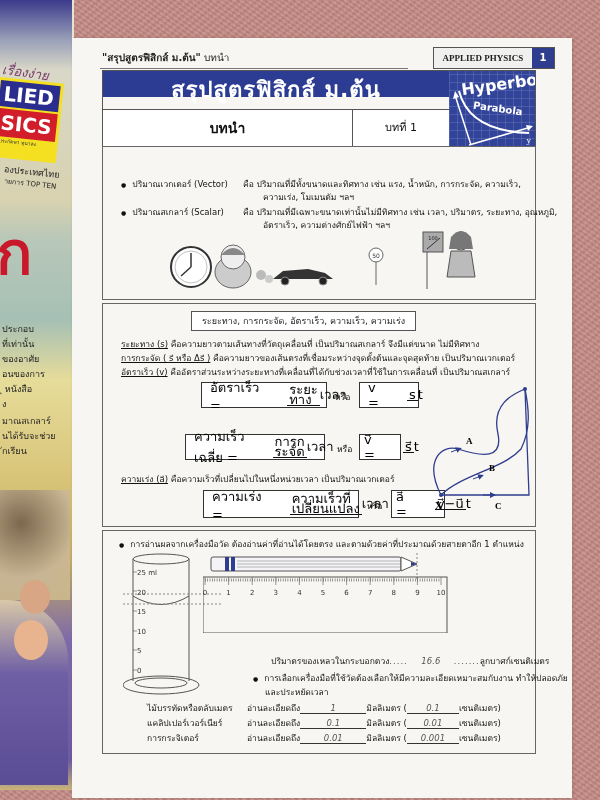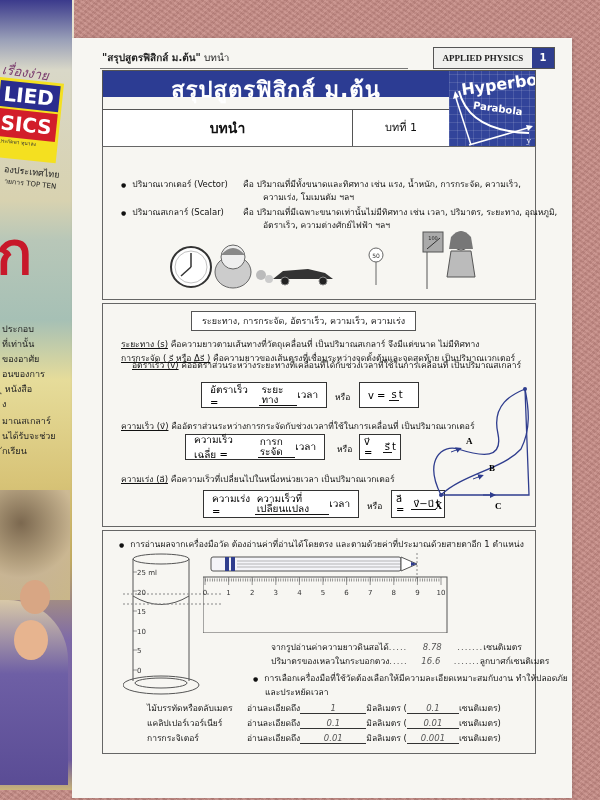--- a/index.html
+++ b/index.html
@@ -57,21 +57,21 @@
   .art .hy { position:absolute; left:12px; top:4px; color:#fff; font-weight:bold; font-size:16px; transform:rotate(-8deg); white-space:nowrap; }
   .art .pa { position:absolute; left:24px; top:32px; color:#fff; font-weight:bold; font-size:10px; transform:rotate(8deg); }
   .art .yl { position:absolute; right:4px; bottom:2px; color:#fff; font-size:9px; font-family:"Liberation Serif", serif; }
 
   
   .sec { position:absolute; left:30px; width:432px; border:1px solid #666; background:#f7f6f2; }
   .sec-title { position:absolute; border:1px solid #555; background:#fff; font-size:9px; padding:2px 10px; color:#222; white-space:nowrap; }
   .line { position:absolute; font-size:8.5px; color:#111; white-space:nowrap; }
   .line u { text-decoration:underline; }
   .bullet::before { content:"●"; font-size:6px; margin-right:6px; vertical-align:middle; }
-  .fbox { position:absolute; border:1px solid #333; background:#fff; font-size:10px; display:flex; align-items:center; padding:0 8px; box-sizing:border-box; }
+  .fbox { position:absolute; border:1px solid #333; background:#fff; font-size:13px; display:flex; align-items:center; padding:0 8px; box-sizing:border-box;gap:24px; }
   .frac { display:inline-flex; flex-direction:row; align-items:center; margin-left:4px; line-height:10px; }
   .frac .num { border-bottom:1px solid #111; padding:0 2px; }
   .hint { position:absolute; font-size:8.5px; }
   .val { font-style:italic; color:#555; font-size:8.5px; display:inline-block; text-align:center; border-bottom:1px solid #333; }
 </style>
 </head>
 <body>
 
 <div class="cover">
   <div class="tagline">เรื่องง่าย</div>
@@ -177,43 +177,40 @@
 
   <div class="sec" style="top:265px;height:222px;">
     <div class="sec-title" style="left:88px;top:7px;">ระยะทาง, การกระจัด, อัตราเร็ว, ความเร็ว, ความเร่ง</div>
 
     <div class="line" style="left:18px;top:33px;">
       <u>ระยะทาง (s)</u><span> คือความยาวตามเส้นทางที่วัตถุเคลื่อนที่ เป็นปริมาณสเกลาร์ จึงมีแต่ขนาด ไม่มีทิศทาง</span>
     </div>
     <div class="line" style="left:18px;top:47px;">
       <u>การกระจัด ( s⃗ หรือ Δs⃗ )</u><span> คือความยาวของเส้นตรงที่เชื่อมระหว่างจุดตั้งต้นและจุดสุดท้าย เป็นปริมาณเวกเตอร์</span>
     </div>
-    <div class="line" style="left:18px;top:54px;margin-left:11px;">
+    <div class="line" style="left:18px;top:61px;">
       <u>อัตราเร็ว (v)</u><span>  คืออัตราส่วนระหว่างระยะทางที่เคลื่อนที่ได้กับช่วงเวลาที่ใช้ในการเคลื่อนที่ เป็นปริมาณสเกลาร์</span>
     </div>
 
     <div class="fbox" style="left:98px;top:78px;width:126px;height:26px;">
       <span>อัตราเร็ว  =</span>
       <span class="frac">
           <span class="num">ระยะทาง</span>
           <span>เวลา</span>
         </span>
     </div>
     <div class="hint" style="left:232px;top:86px;">หรือ</div>
     <div class="fbox" style="left:256px;top:78px;width:60px;height:26px;">
       <span>v  =</span>
       <span class="frac">
           <span class="num">s</span>
           <span>t</span>
         </span>
     </div>
 
-    <div class="line" style="left:18px;top:115px;">
-      <u>ความเร็ว (v⃗)</u><span>  คืออัตราส่วนระหว่างการกระจัดกับช่วงเวลาที่ใช้ในการเคลื่อนที่ เป็นปริมาณเวกเตอร์</span>
-    </div>
     <div class="fbox" style="left:82px;top:130px;width:140px;height:26px;">
       <span>ความเร็วเฉลี่ย  =</span>
       <span class="frac">
           <span class="num">การกระจัด</span>
           <span>เวลา</span>
         </span>
     </div>
     <div class="hint" style="left:234px;top:138px;">หรือ</div>
     <div class="fbox" style="left:256px;top:130px;width:42px;height:26px;padding:0 4px;">
       <span>v⃗  =</span>
@@ -329,23 +326,20 @@
         <text x="96.4" y="42">4</text>
         <text x="120" y="42">5</text>
         <text x="143.6" y="42">6</text>
         <text x="167.2" y="42">7</text>
         <text x="190.8" y="42">8</text>
         <text x="214.4" y="42">9</text>
         <text x="238" y="42">10</text>
       </g>
     </svg>
 
-    <div class="line" style="left:168px;top:109px;">
-      <span>จากรูปอ่านค่าความยาวดินสอได้</span><span style="letter-spacing:1px;color:#555">.....</span><span class="val" style="width:50px;border:none;">8.78</span><span style="letter-spacing:1px;color:#555">.......</span><span>เซนติเมตร</span>
-    </div>
     <div class="line" style="left:168px;top:123px;">
       <span>ปริมาตรของเหลวในกระบอกตวง</span><span style="letter-spacing:1px;color:#555">.....</span><span class="val" style="width:46px;border:none;">16.6</span><span style="letter-spacing:1px;color:#555">.......</span><span>ลูกบาศก์เซนติเมตร</span>
     </div>
     <div class="line bullet" style="left:150px;top:140px;">การเลือกเครื่องมือที่ใช้วัดต้องเลือกให้มีความละเอียดเหมาะสมกับงาน ทำให้ปลอดภัย</div>
     <div class="line" style="left:162px;top:154px;">และประหยัดเวลา</div>
 
     <div class="line" style="left:44px;top:170px;">
       <span style="display:inline-block;width:100px">ไม้บรรทัดหรือตลับเมตร</span><span>อ่านละเอียดถึง</span><span class="val" style="width:66px">1</span><span>มิลลิเมตร (</span><span class="val" style="width:52px">0.1</span><span>เซนติเมตร)</span>
     </div>
     <div class="line" style="left:44px;top:185px;">

